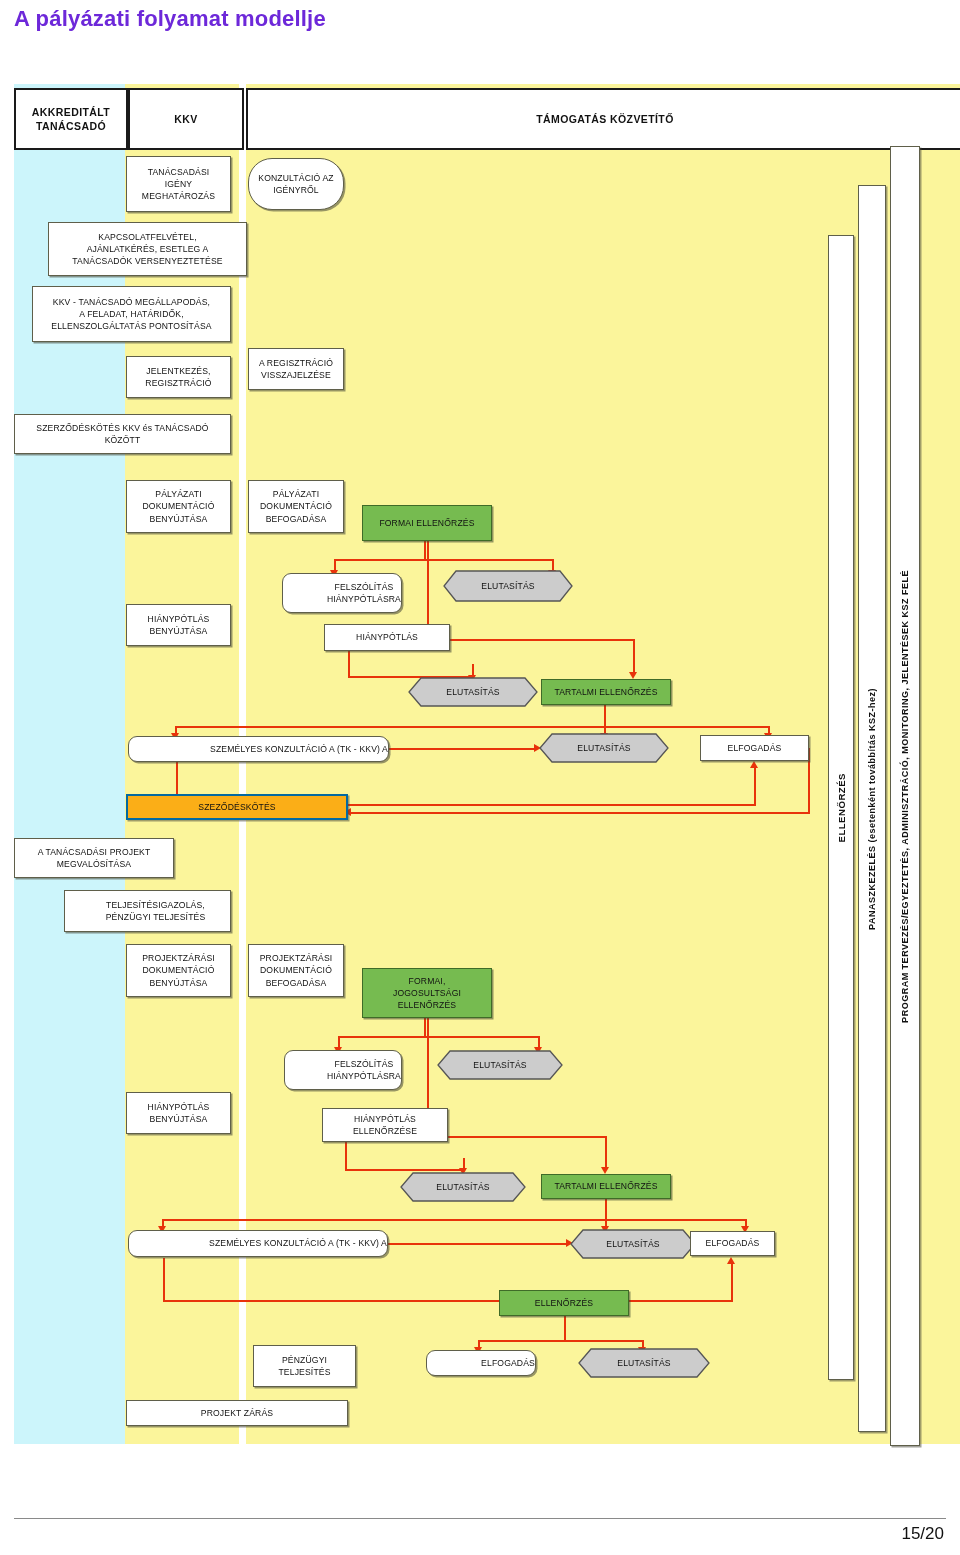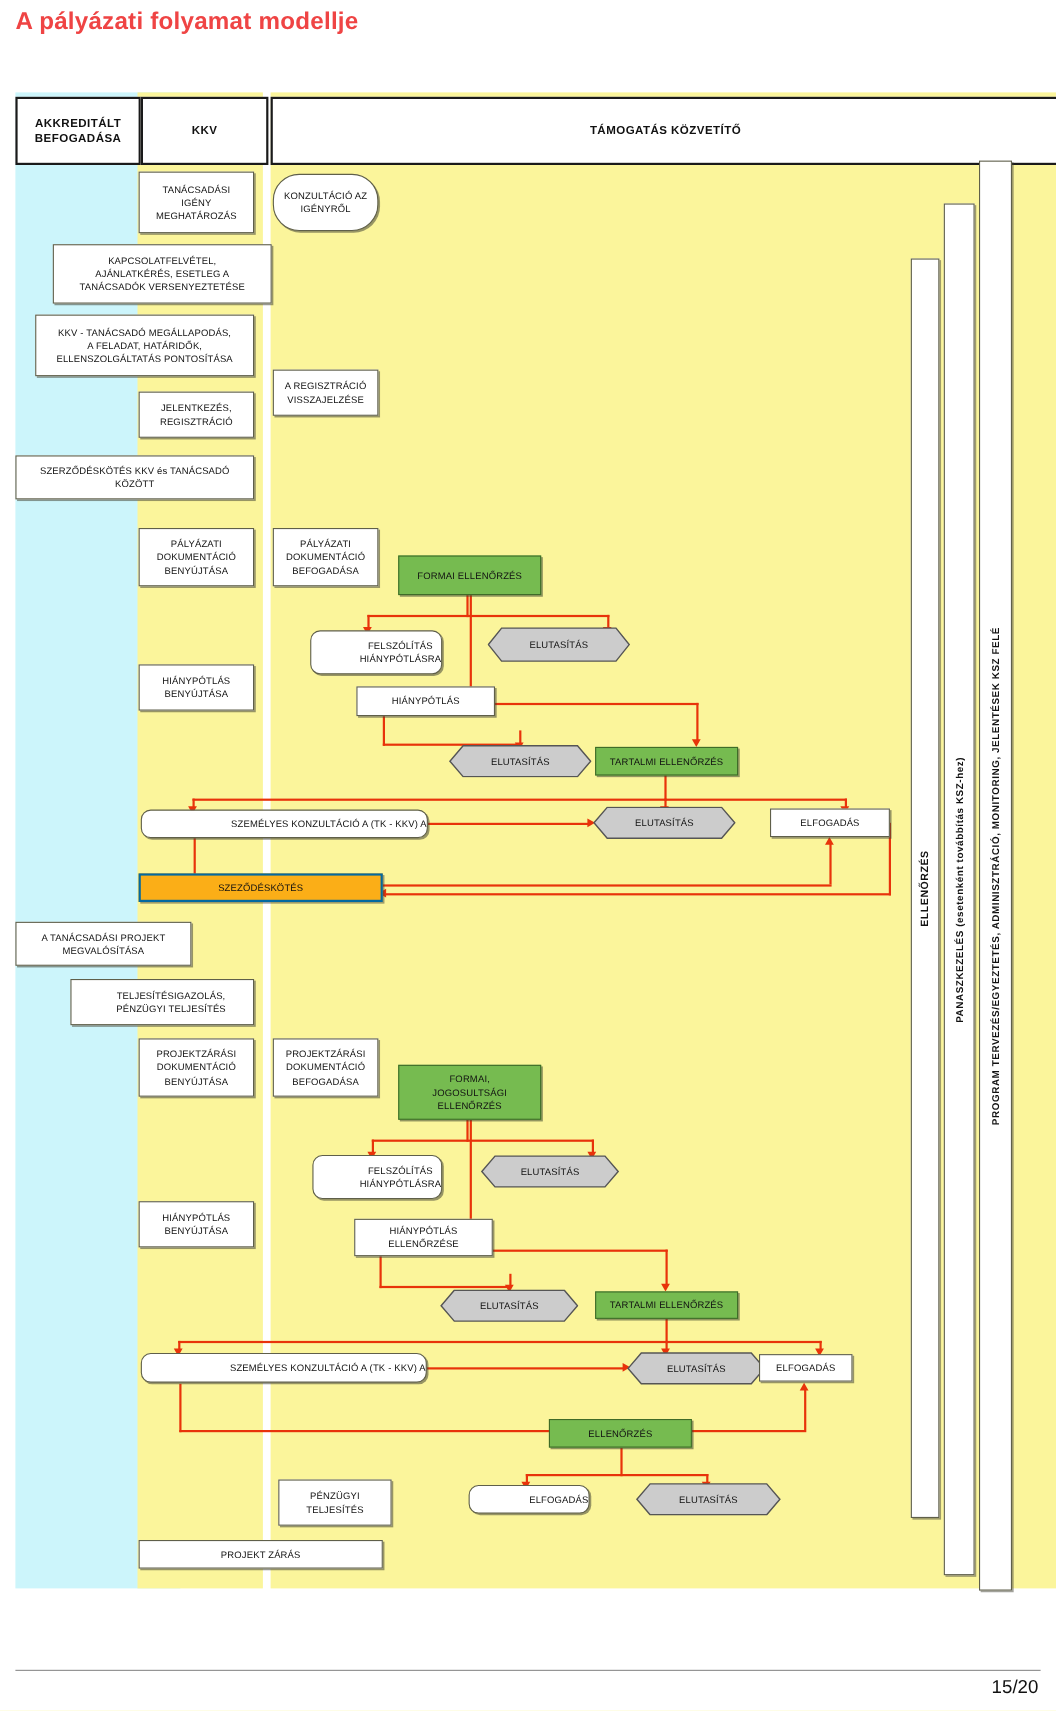--- a/index.html
+++ b/index.html
@@ -2,21 +2,21 @@
 <html><head>
 <meta charset="utf-8">
 <style>
   html,body{margin:0;padding:0;background:#ffffff;}
   body{
     width:960px;height:1555px;position:relative;overflow:hidden;
     font-family:"Liberation Sans","DejaVu Sans",sans-serif;
   }
   #page-title{
     position:absolute;left:14px;top:6px;
-    font-size:22px;font-weight:bold;color:#ef4444;letter-spacing:.2px;
+    font-size:22px;font-weight:bold;color:#6d28d9;letter-spacing:.2px;
   }
   
   .band{position:absolute;}
   .band-blue{background:#ccf5fb;}
   .band-yellow{background:#fbf59b;}
   
   .hdr{
     position:absolute;background:#ffffff;border:2px solid #1a1a1a;
     display:flex;align-items:center;justify-content:center;text-align:center;
     font-size:10.5px;font-weight:bold;color:#111;letter-spacing:.4px;line-height:1.35;
@@ -70,21 +70,21 @@
 <body>
 
 <div id="page-title">A pályázati folyamat modellje</div>
 
 <div class="band band-blue" style="left:14px;top:84px;width:150px;height:1360px;"></div>
 <div class="band band-yellow" style="left:125px;top:84px;width:114px;height:1360px;"></div>
 <div class="band band-yellow" style="left:246px;top:84px;width:714px;height:1360px;"></div>
 
 <div class="hdr" style="left:14px;top:88px;width:110px;height:58px;">
   <span style="white-space:pre-line">AKKREDITÁLT
-BEFOGADÁSA</span>
+TANÁCSADÓ</span>
 </div>
 <div class="hdr" style="left:128px;top:88px;width:112px;height:58px;">
   <span style="white-space:pre-line">KKV</span>
 </div>
 <div class="hdr" style="left:246px;top:88px;width:714px;height:58px;">
   <span style="white-space:pre-line">TÁMOGATÁS KÖZVETÍTŐ</span>
 </div>
 
 <div class="vbar" style="left:828px;top:235px;width:24px;height:1143px;">
   <span>ELLENŐRZÉS</span>
@@ -196,21 +196,21 @@
   <span style="white-space:pre-line">KKV - TANÁCSADÓ MEGÁLLAPODÁS,
 A FELADAT, HATÁRIDŐK,
 ELLENSZOLGÁLTATÁS PONTOSÍTÁSA</span>
   </div>
 
 <div class="node n-white" style="left:126px;top:356px;width:105px;height:42px;">
   <span style="white-space:pre-line">JELENTKEZÉS,
 REGISZTRÁCIÓ</span>
   </div>
 
-<div class="node n-white" style="left:248px;top:336px;width:96px;height:42px;">
+<div class="node n-white" style="left:248px;top:348px;width:96px;height:42px;">
   <span style="white-space:pre-line">A REGISZTRÁCIÓ
 VISSZAJELZÉSE</span>
   </div>
 
 <div class="node n-white" style="left:14px;top:414px;width:217px;height:40px;">
   <span style="white-space:pre-line">SZERZŐDÉSKÖTÉS KKV és TANÁCSADÓ
 KÖZÖTT</span>
   </div>
 
 <div class="node n-white" style="left:126px;top:480px;width:105px;height:53px;">

